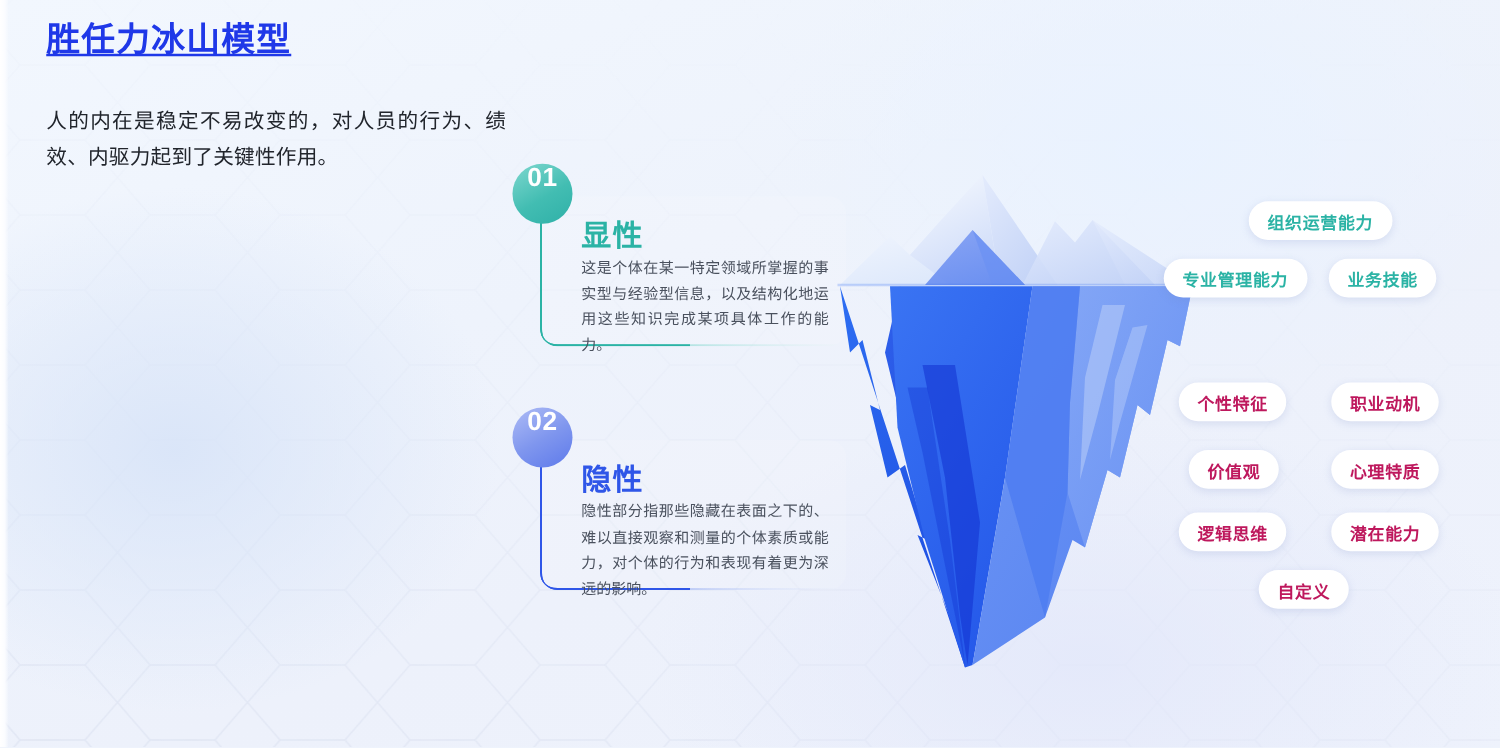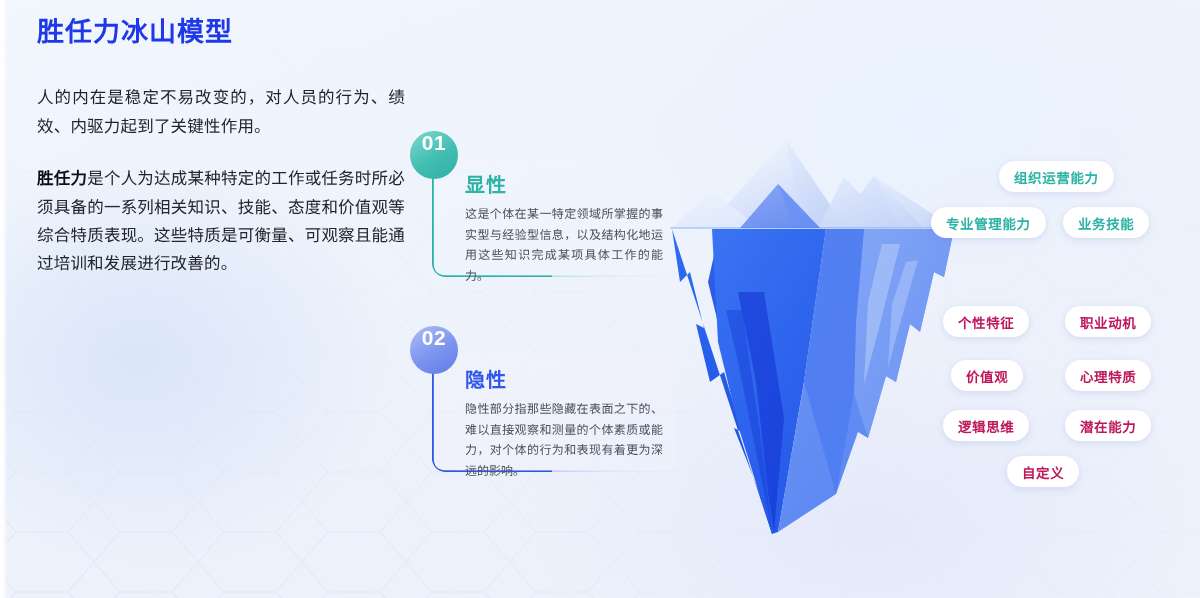--- a/index.html
+++ b/index.html
@@ -40,20 +40,21 @@
     background:linear-gradient(90deg,#ffffff 0%, #fbfcff 55%, rgba(255,255,255,0) 100%);
   }
 
   
   #left-col { position:absolute; left:37px; top:16px; width:368px; }
 
   #page-title {
     font-size:27px; font-weight:bold; letter-spacing:1px;
     color:#1f38e8; line-height:1.2;
     white-space:nowrap;
+    text-decoration:underline;
   }
 
   .para {
     font-size:16.5px; line-height:1.72; color:#21252c;
     text-align:justify; letter-spacing:.2px;
   }
   #para-1 { margin-top:66px; }
   #para-2 { margin-top:35px; }
   #para-3 { margin-top:24px; }
   #para-4 { margin-top:24px; }
@@ -81,21 +82,21 @@
     display:flex; justify-content:center;
     font-size:21px; font-weight:bold; color:#ffffff;
     letter-spacing:.5px;
     z-index:3;
   }
   #badge-1 { background:linear-gradient(150deg,#7fd8cf 0%,#42bdb2 55%,#2fb0a8 100%); }
   #badge-2 { background:linear-gradient(150deg,#aebcf6 0%,#7f96ee 52%,#5e7aeb 100%); }
 
   .card-title {
     position:absolute; left:33px; top:12px;
-    font-size:20px; font-weight:bold; letter-spacing:1px;
+    font-size:24px; font-weight:bold; letter-spacing:1px;
     z-index:2;
   }
   #title-1 { color:#2bb3a5; }
   #title-2 { color:#2f56e8; }
 
   .card-body {
     position:absolute; left:33px; top:47px; width:198px;
     font-size:12px; line-height:1.72; color:#4a515e;
     text-align:justify;
     z-index:2;
@@ -149,23 +150,20 @@
 
   <div id="left-col">
 
     <div id="page-title">胜任力冰山模型</div>
 
 
     <p class="para" id="para-2">
       <span>人的内在是稳定不易改变的，对人员的行为、绩效、内驱力起到了关键性作用。</span>
     </p>
 
-    <p class="para" id="para-3">
-      <b>胜任力</b><span>是个人为达成某种特定的工作或任务时所必须具备的一系列相关知识、技能、态度和价值观等综合特质表现。这些特质是可衡量、可观察且能通过培训和发展进行改善的。</span>
-    </p>
 
   </div>
 
   <div class="card" id="card-1">
     <svg class="frame" viewBox="0 0 245 120" preserveAspectRatio="none" aria-hidden="true">
       <defs>
         <linearGradient id="grad-teal-top" x1="0" y1="0" x2="1" y2="0">
           <stop offset="0%" stop-color="#2bb3a5" stop-opacity="0.95"></stop>
           <stop offset="55%" stop-color="#86d9d0" stop-opacity="0.45"></stop>
           <stop offset="100%" stop-color="#cdeeea" stop-opacity="0.05"></stop>

